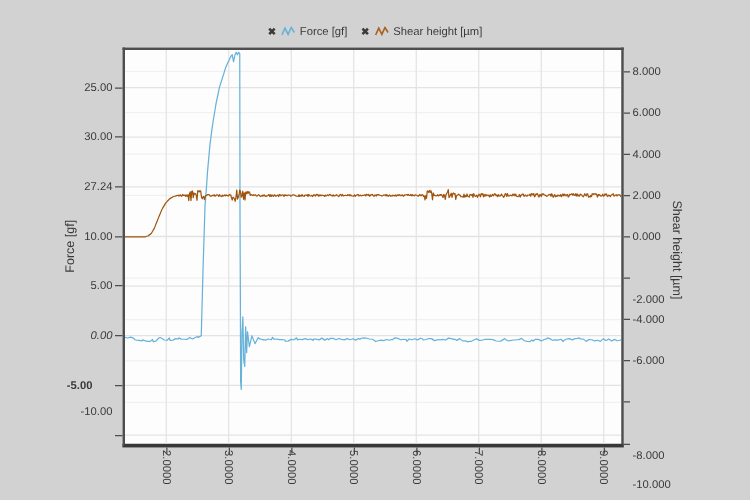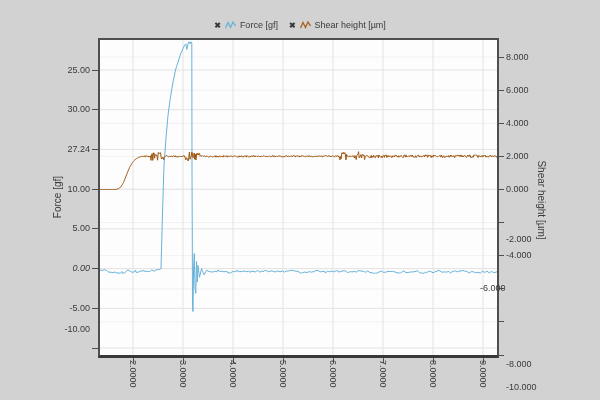--- a/index.html
+++ b/index.html
@@ -88,39 +88,39 @@
       <div class="tick-label left" style="left: 46px; top: 104.235px;">30.00</div>
       <div class="tickmark" style="left: 92px; top: 148.948px; width: 6px; height: 1px;"></div>
       <div class="tick-label left" style="left: 46px; top: 143.948px;">27.24</div>
       <div class="tickmark" style="left: 92px; top: 188.66px; width: 6px; height: 1px;"></div>
       <div class="tick-label left" style="left: 46px; top: 183.66px;">10.00</div>
       <div class="tickmark" style="left: 92px; top: 228.373px; width: 6px; height: 1px;"></div>
       <div class="tick-label left" style="left: 46px; top: 223.373px;">5.00</div>
       <div class="tickmark" style="left: 92px; top: 268.085px; width: 6px; height: 1px;"></div>
       <div class="tick-label left" style="left: 46px; top: 263.085px; font-style: italic;">0.00</div>
       <div class="tickmark" style="left: 92px; top: 307.798px; width: 6px; height: 1px;"></div>
-      <div class="tick-label left" style="left: 46px; top: 302.798px;">-5.00</div>
+      <div class="tick-label left" style="left: 30px; top: 302.798px; font-weight: bold;">-5.00</div>
       <div class="tickmark" style="left: 92px; top: 347.511px; width: 6px; height: 1px;"></div>
       <div class="tick-label left" style="left: 46px; top: 324px;">-10.00</div>
       <div class="tickmark" style="left: 499px; top: 56.5494px; width: 5px; height: 1px;"></div>
       <div class="tick-label" style="left: 506px; top: 51.5494px;">8.000</div>
       <div class="tickmark" style="left: 499px; top: 89.655px; width: 5px; height: 1px;"></div>
       <div class="tick-label" style="left: 506px; top: 84.655px;">6.000</div>
       <div class="tickmark" style="left: 499px; top: 122.761px; width: 5px; height: 1px;"></div>
       <div class="tick-label" style="left: 506px; top: 117.761px;">4.000</div>
       <div class="tickmark" style="left: 499px; top: 155.866px; width: 5px; height: 1px;"></div>
       <div class="tick-label" style="left: 506px; top: 150.866px;">2.000</div>
       <div class="tickmark" style="left: 499px; top: 188.972px; width: 5px; height: 1px;"></div>
       <div class="tick-label" style="left: 506px; top: 183.972px;">0.000</div>
       <div class="tickmark" style="left: 499px; top: 222.078px; width: 5px; height: 1px;"></div>
       <div class="tick-label" style="left: 506px; top: 234px;">-2.000</div>
       <div class="tickmark" style="left: 499px; top: 255.183px; width: 5px; height: 1px;"></div>
       <div class="tick-label" style="left: 506px; top: 250.183px;">-4.000</div>
       <div class="tickmark" style="left: 499px; top: 288.289px; width: 5px; height: 1px;"></div>
-      <div class="tick-label" style="left: 480px; top: 283.289px;">-6.000</div>
+      <div class="tick-label" style="left: 506px; top: 283.289px;">-6.000</div>
       <div class="tickmark" style="left: 499px; top: 321.394px; width: 5px; height: 1px;"></div>
       <div class="tick-label" style="left: 506px; top: 316.394px; margin-top: 43px;">-8.000</div>
       <div class="tickmark" style="left: 499px; top: 354.5px; width: 5px; height: 1px;"></div>
       <div class="tick-label" style="left: 506px; top: 349.5px; margin-top: 32px;">-10.000</div>
       <div class="tickmark" style="left: 132.5px; top: 358px; width: 1px; height: 5px;"></div>
       <div class="xlab" style="left: 137.5px; top: 360px;">2.0000</div>
       <div class="tickmark" style="left: 182.5px; top: 358px; width: 1px; height: 5px;"></div>
       <div class="xlab" style="left: 187.5px; top: 360px;">3.0000</div>
       <div class="tickmark" style="left: 232.5px; top: 358px; width: 1px; height: 5px;"></div>
       <div class="xlab" style="left: 237.5px; top: 360px;">4.0000</div>

